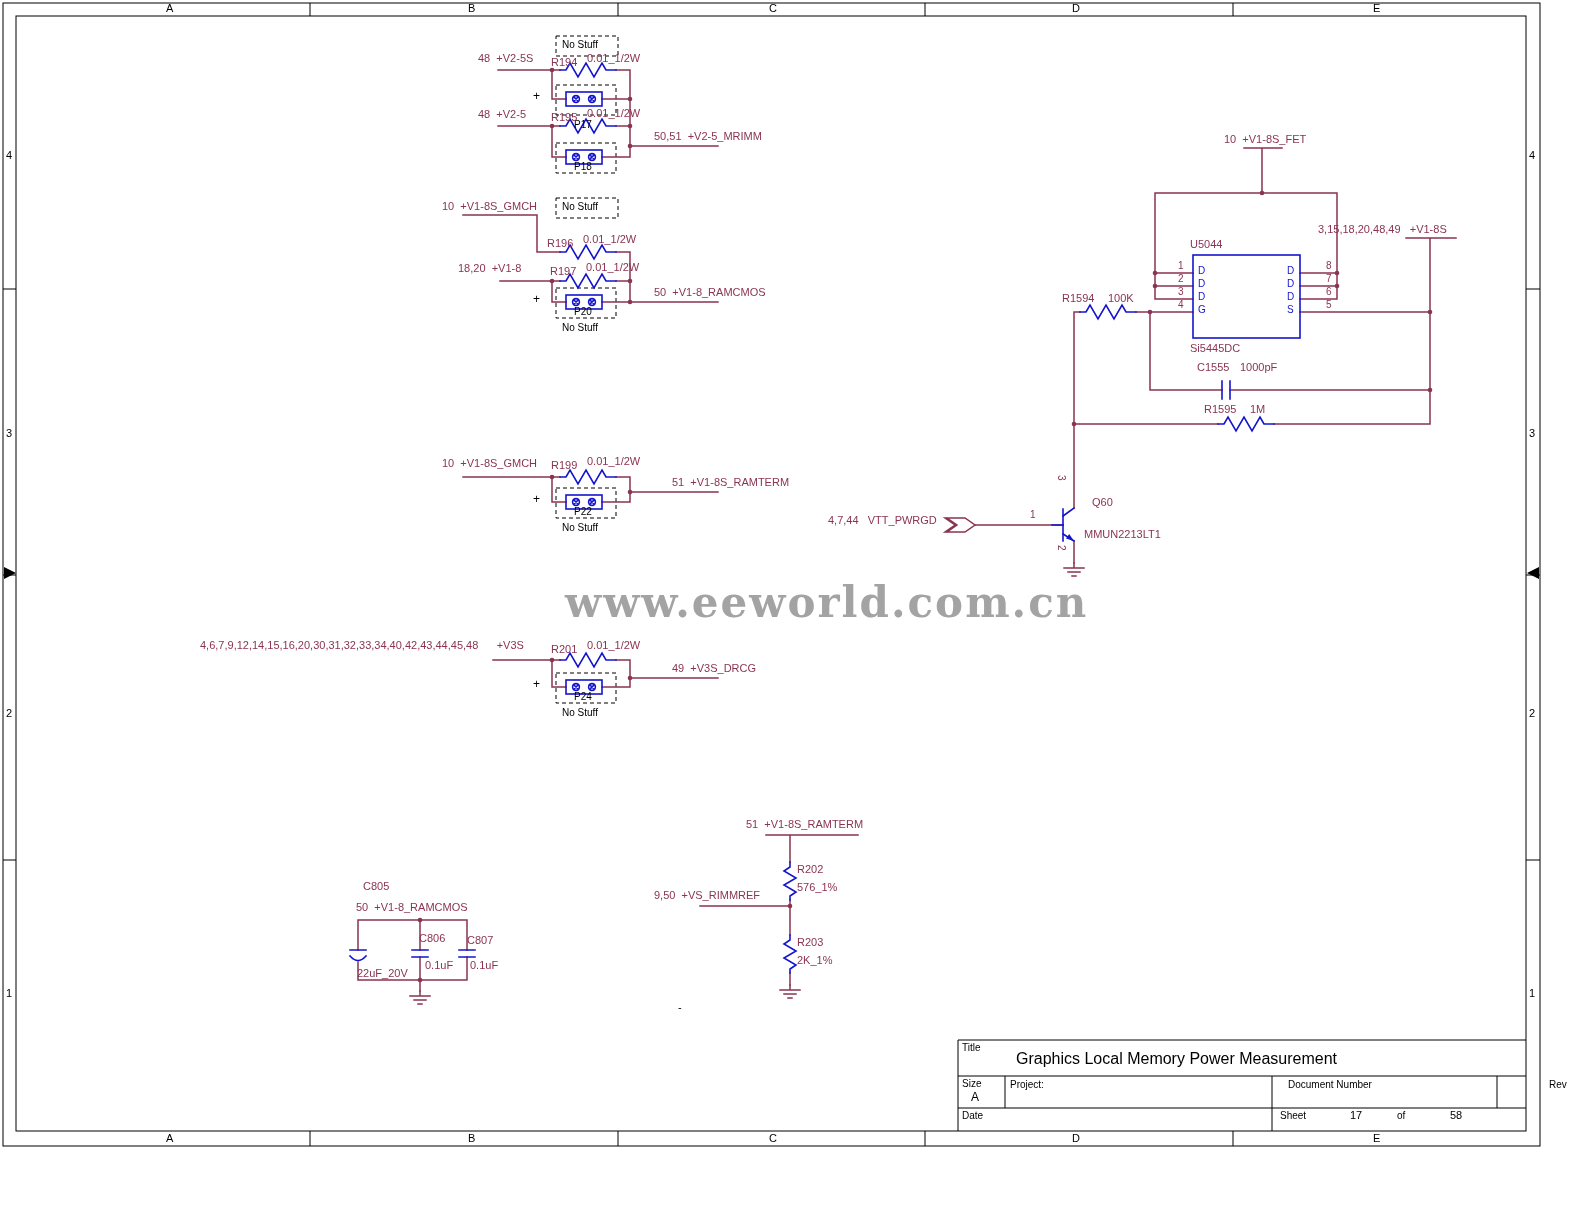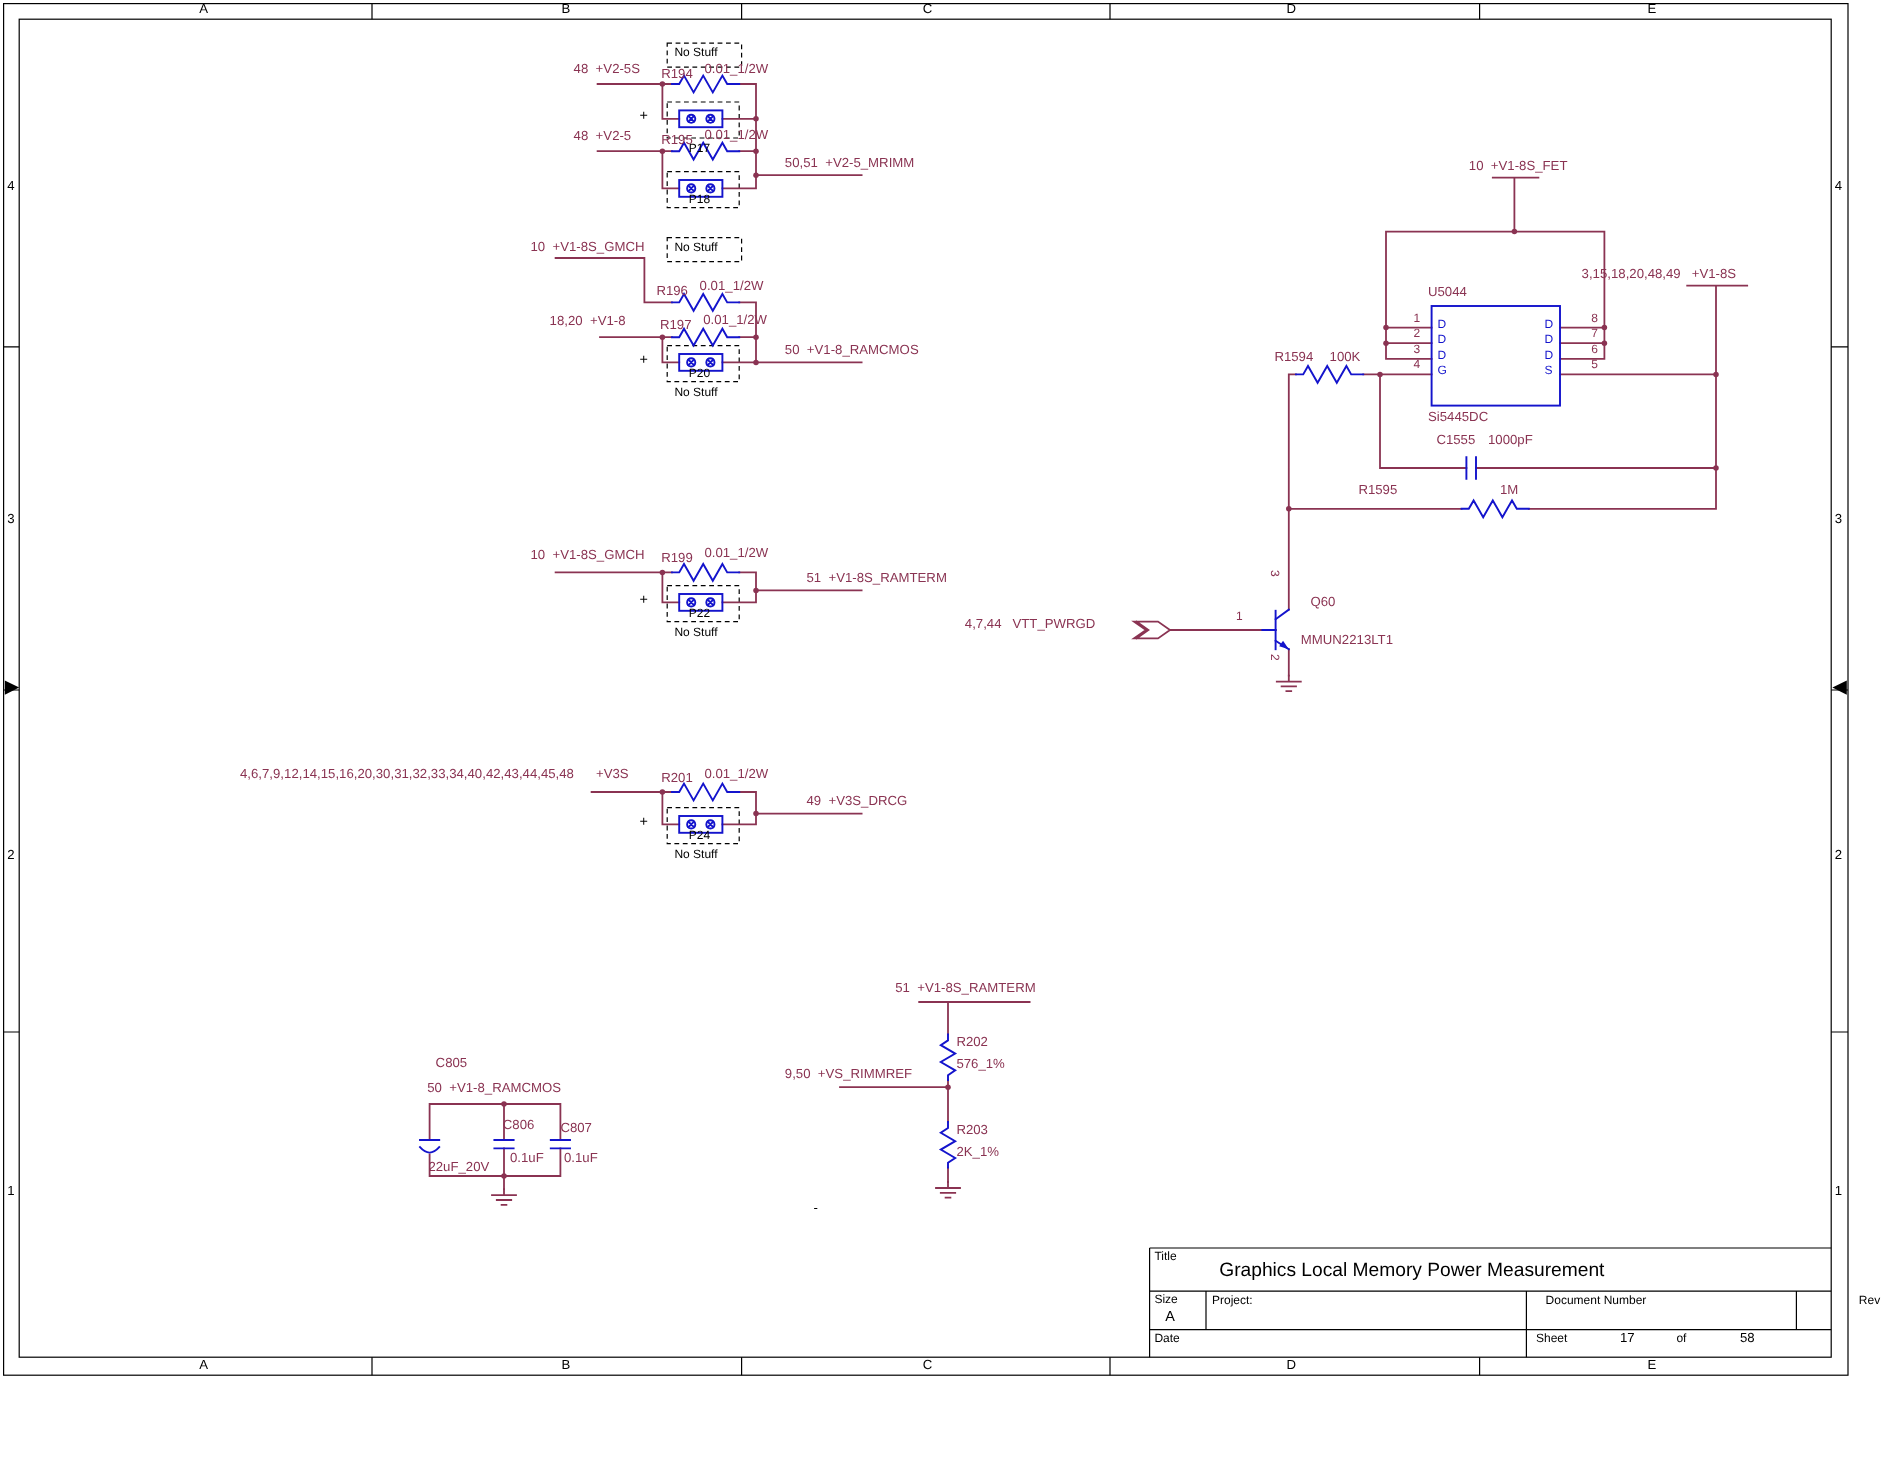--- a/index.html
+++ b/index.html
@@ -130,20 +130,21 @@
       <circle cx="1430" cy="312" r="2.3"></circle>
         <circle cx="1430" cy="390" r="2.3"></circle>
       <circle cx="1150" cy="312" r="2.3"></circle>
         <circle cx="1074" cy="424" r="2.3"></circle>
       <circle cx="790" cy="906" r="2.3"></circle>
       <circle cx="420" cy="920" r="2.3"></circle>
         <circle cx="420" cy="980" r="2.3"></circle>
     </g>
   </svg>
 
+  <div class="wm">www.eeworld.com.cn</div>
 
   <span class="t k" style="left:166px;top:3px">A</span>
   <span class="t k" style="left:468px;top:3px">B</span>
   <span class="t k" style="left:769px;top:3px">C</span>
   <span class="t k" style="left:1072px;top:3px">D</span>
   <span class="t k" style="left:1373px;top:3px">E</span>
   <span class="t k" style="left:166px;top:1133px">A</span>
   <span class="t k" style="left:468px;top:1133px">B</span>
   <span class="t k" style="left:769px;top:1133px">C</span>
   <span class="t k" style="left:1072px;top:1133px">D</span>
@@ -214,28 +215,28 @@
   <span class="t bl s10" style="left:1198px;top:292px">D</span>
   <span class="t bl s10" style="left:1198px;top:305px">G</span>
   <span class="t bl s10" style="left:1287px;top:266px">D</span>
   <span class="t bl s10" style="left:1287px;top:279px">D</span>
   <span class="t bl s10" style="left:1287px;top:292px">D</span>
   <span class="t bl s10" style="left:1287px;top:305px">S</span>
   <span class="t" style="left:1062px;top:293px">R1594</span>
   <span class="t" style="left:1108px;top:293px">100K</span>
   <span class="t" style="left:1197px;top:362px">C1555</span>
   <span class="t" style="left:1240px;top:362px">1000pF</span>
-  <span class="t" style="left:1132px;top:404px">R1595</span>
+  <span class="t" style="left:1204px;top:404px">R1595</span>
   <span class="t" style="left:1250px;top:404px">1M</span>
   <span class="t" style="left:1092px;top:497px">Q60</span>
   <span class="t" style="left:1084px;top:529px">MMUN2213LT1</span>
   <span class="t s10" style="left:1030px;top:510px">1</span>
   <span class="t s10 rot" style="left:1066px;top:475px">3</span>
   <span class="t s10 rot" style="left:1066px;top:545px">2</span>
-  <span class="t" style="left:804px;top:515px">4,7,44   VTT_PWRGD</span>
+  <span class="t" style="left:828px;top:515px">4,7,44   VTT_PWRGD</span>
 
   <span class="t" style="left:746px;top:819px">51  +V1-8S_RAMTERM</span>
   <span class="t" style="left:797px;top:864px">R202</span>
   <span class="t" style="left:797px;top:882px">576_1%</span>
   <span class="t" style="left:654px;top:890px">9,50  +VS_RIMMREF</span>
   <span class="t" style="left:797px;top:937px">R203</span>
   <span class="t" style="left:797px;top:955px">2K_1%</span>
   <span class="t k" style="left:678px;top:1002px">-</span>
 
   <span class="t" style="left:356px;top:902px">50  +V1-8_RAMCMOS</span>

